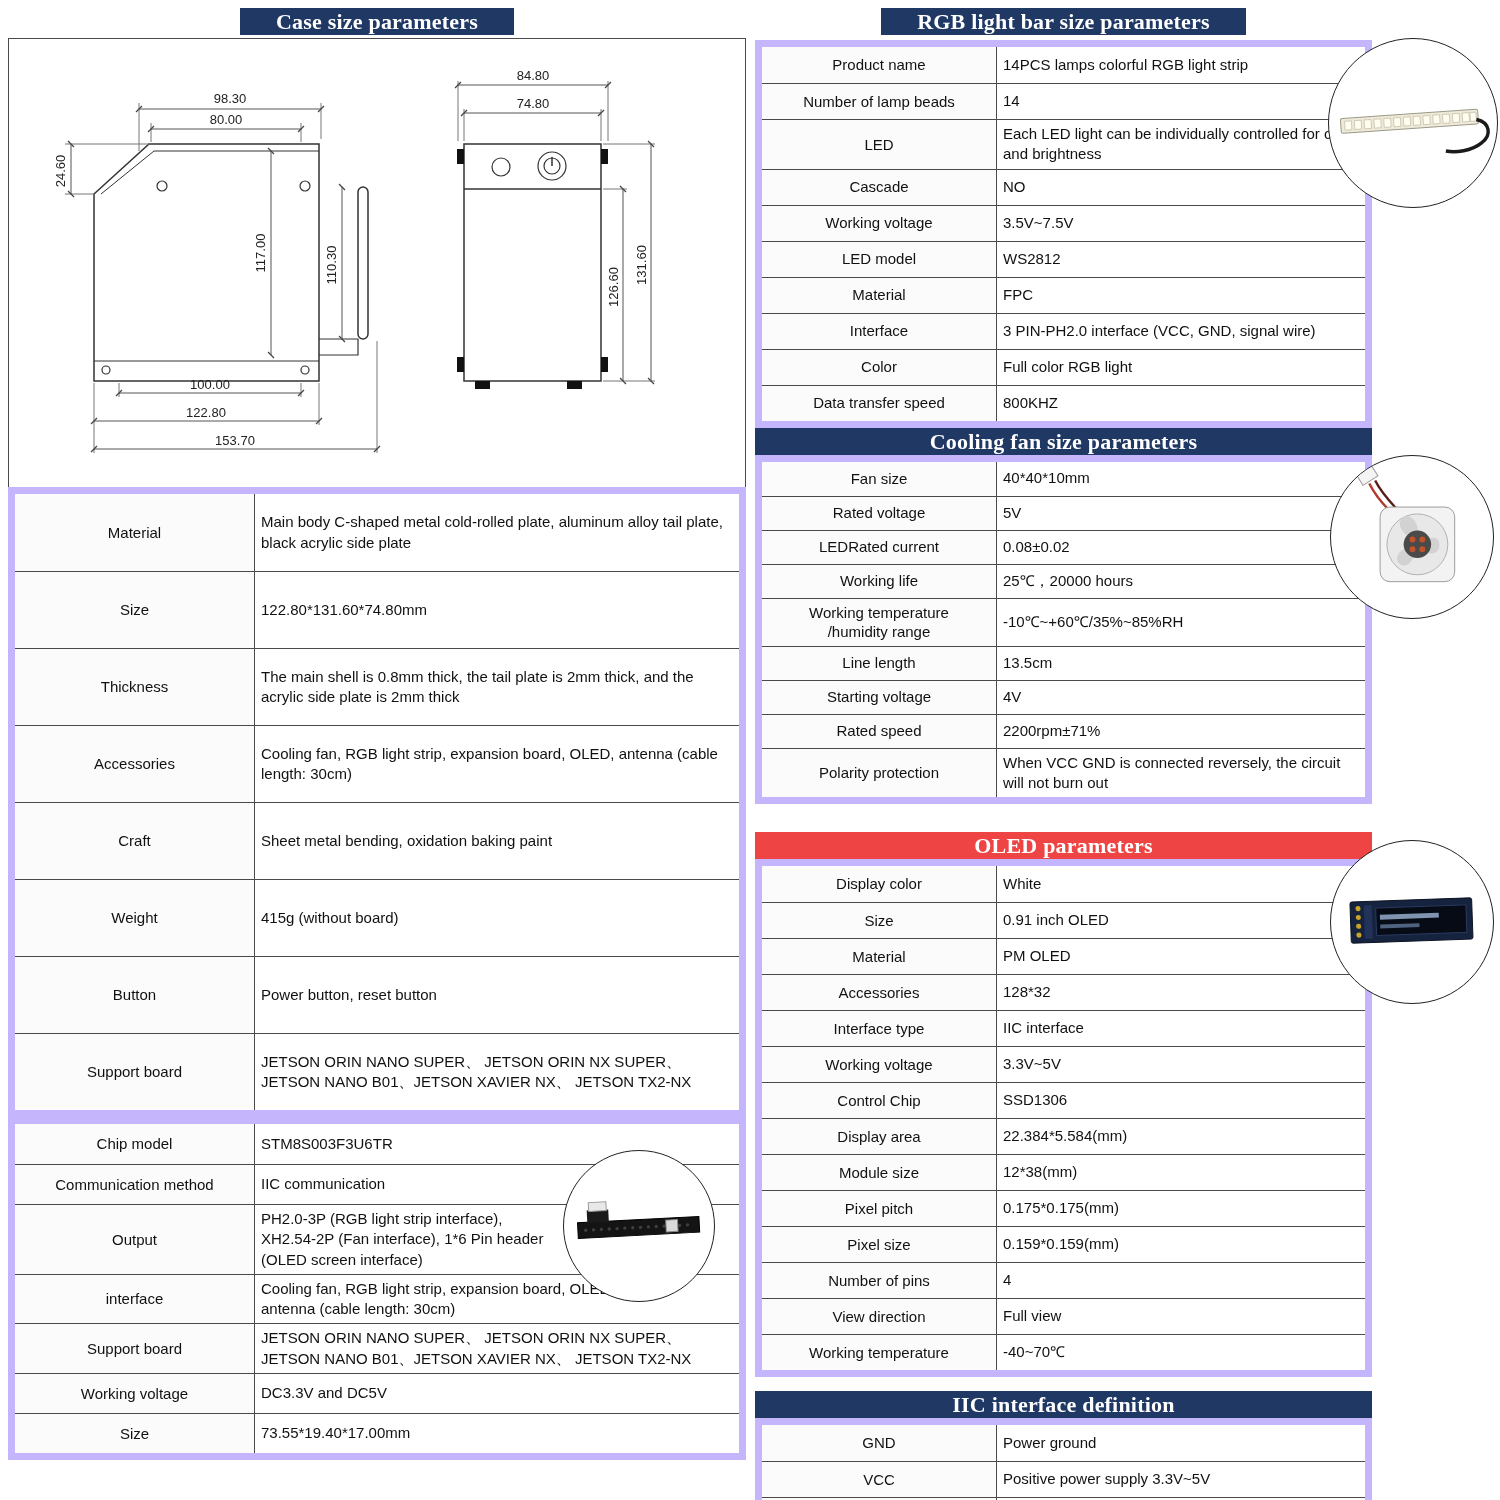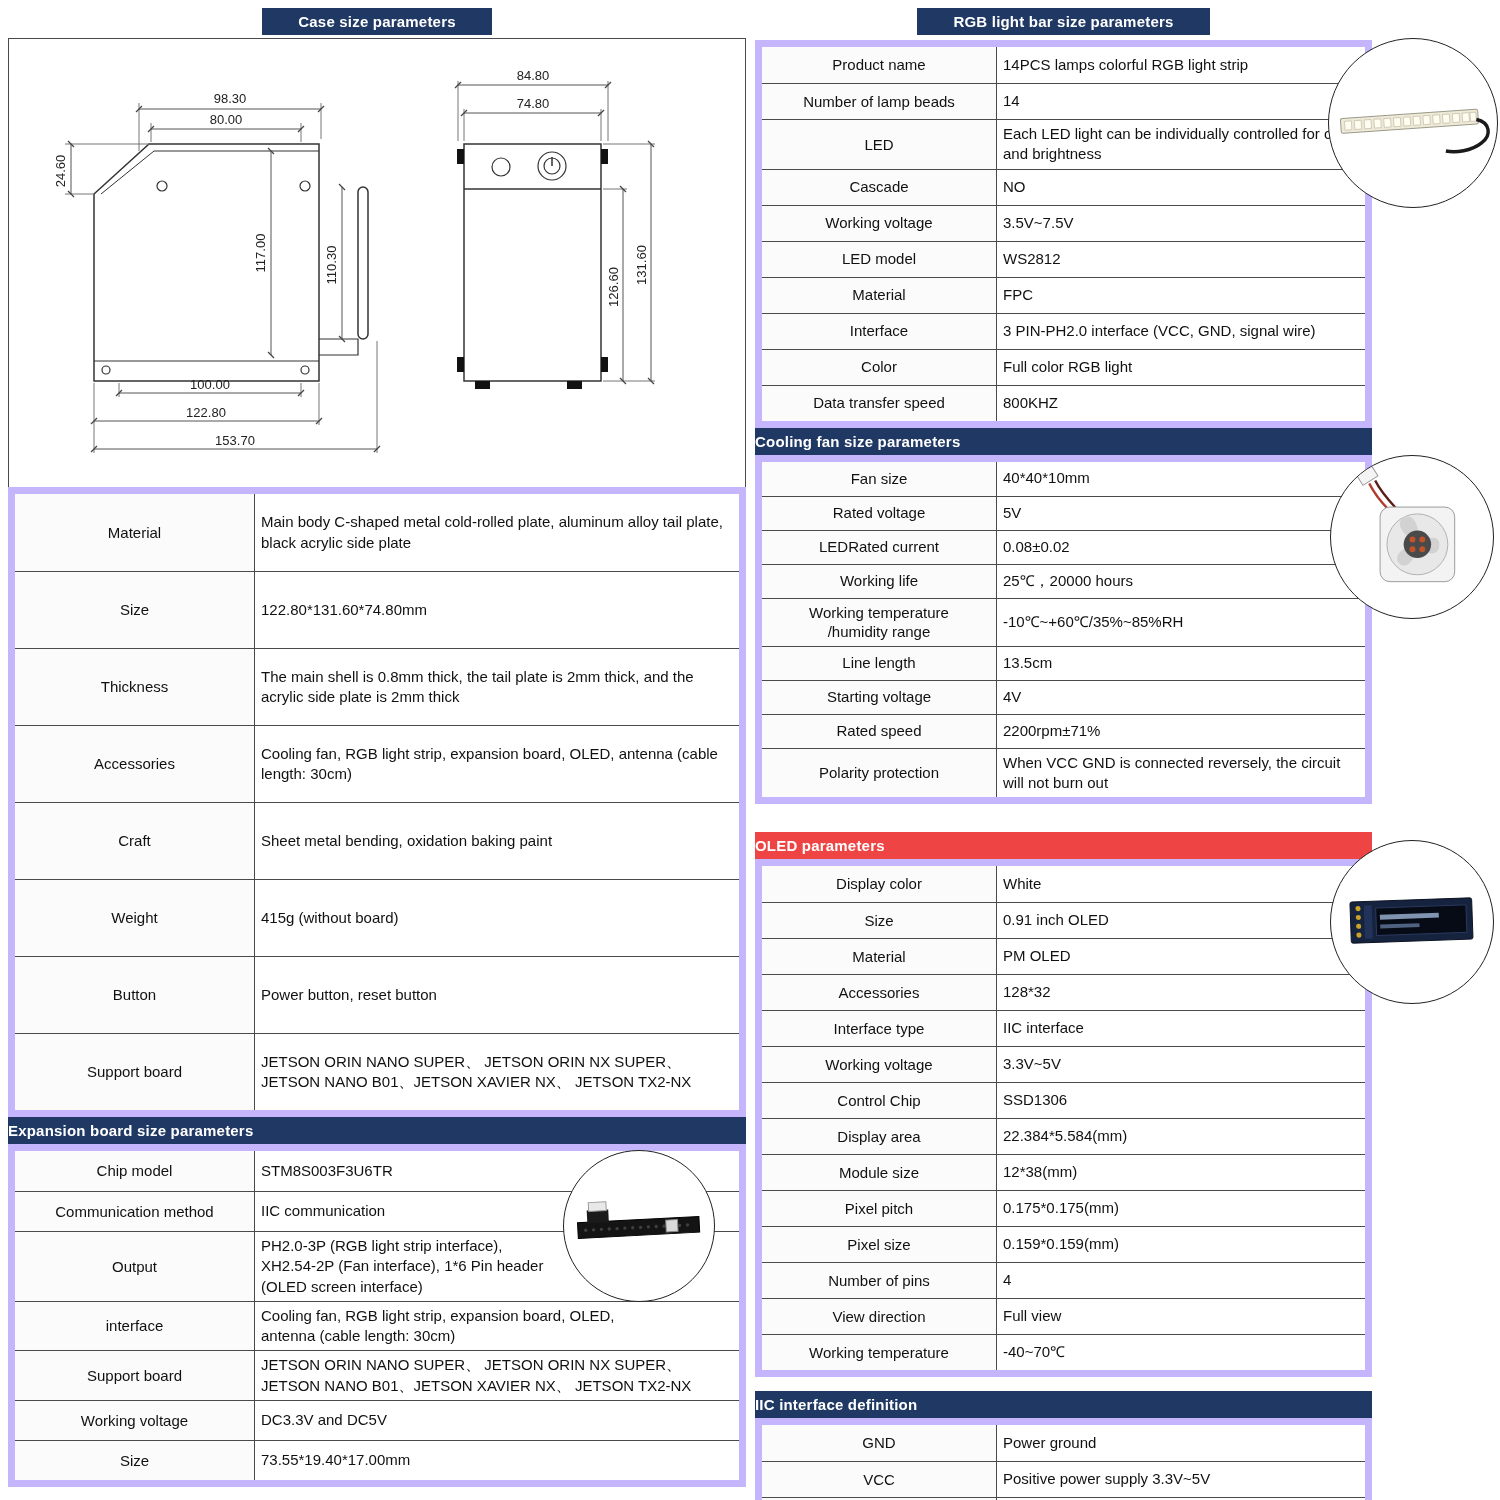--- a/index.html
+++ b/index.html
@@ -6,22 +6,22 @@
   html,body { background:#fff; }
   body {
     width:1500px; height:1500px; position:relative;
     font-family:"Liberation Sans", sans-serif; color:#111; font-size:15px;
   }
   .col { position:absolute; top:8px; }
   .col.left  { left:8px;   width:738px; }
   .col.right { left:755px; width:617px; }
 
   .hdr {
-    background:#1f3864; color:#fff; font-weight:bold; font-size:15px;
-    text-align:left; height:27px; line-height:27px; letter-spacing:.2px;
+    background:#1f3864; color:#fff; font-weight:bold; font-size:22px;
+    text-align:center; height:27px; line-height:27px; letter-spacing:.2px;font-family:Liberation Serif, serif;
   }
   .hdr.pill { display:table; margin:0 auto; padding:0 36px; }
   .mt8  { }
   .mt10 { margin-top:10px; }
   .mt14 { margin-top:14px; }
 
   .drawing-box {
     margin-top:3px; width:738px; height:450px;
     border:1px solid #4a4a4a; background:#fff;
   }
@@ -186,23 +186,20 @@
       <div class="trow">
         <div class="tlabel">Button</div>
         <div class="tvalue">Power button, reset button</div>
       </div>
       <div class="trow">
         <div class="tlabel">Support board</div>
         <div class="tvalue">JETSON ORIN NANO SUPER、 JETSON ORIN NX SUPER、 JETSON NANO B01、JETSON XAVIER NX、 JETSON TX2-NX</div>
       </div>
     </div>
 
-  <div class="hdr mt8" style="background: rgb(31, 56, 100); color: rgb(255, 255, 255);">
-    <span>Expansion board size parameters</span>
-  </div>
   <div class="spec-table expansion">
       <div class="trow">
         <div class="tlabel">Chip model</div>
         <div class="tvalue">STM8S003F3U6TR</div>
       </div>
       <div class="trow">
         <div class="tlabel">Communication method</div>
         <div class="tvalue">IIC communication</div>
       </div>
       <div class="trow">

